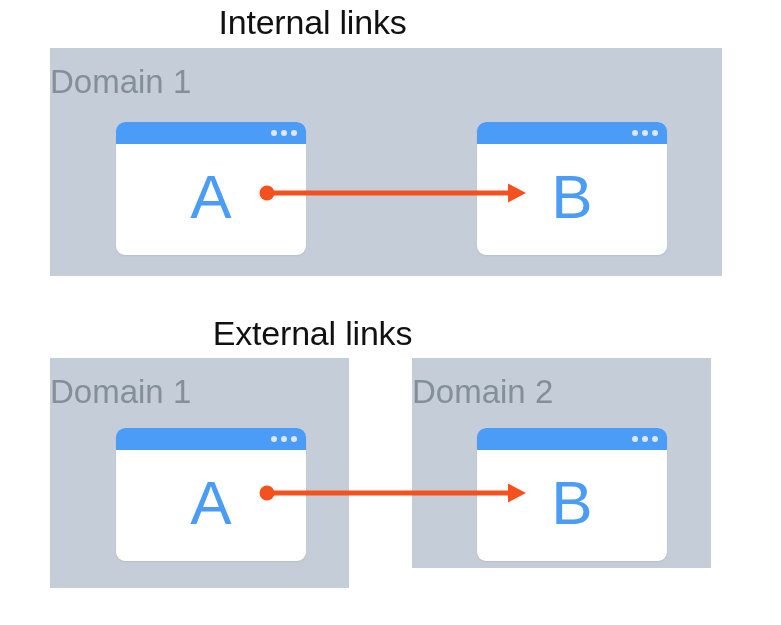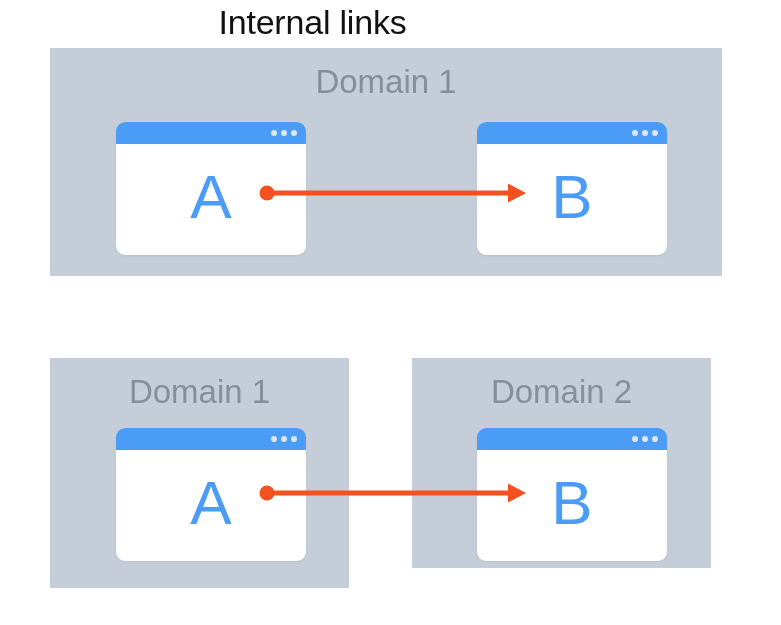--- a/index.html
+++ b/index.html
@@ -50,21 +50,21 @@
     top: 11px;
     right: -11px;
     bottom: -11px;
     background: #78858f;
     z-index: -1;
   }
 
   .domain-label {
     position: absolute;
     width: 100%;
-    text-align: center;
+    text-align: left;
     font-size: 33px;
     font-weight: 400;
     color: #848f99;
     line-height: 38px;
   }
 
   
   #panel-internal {
     left: 50px;
     top: 48px;
@@ -184,20 +184,21 @@
       <div class="win-letter">B</div>
     </div>
   </div>
 
   <svg class="arrow-svg" id="arrow-internal" width="272" height="26" viewBox="0 0 272 26">
     <line x1="8" y1="13" x2="252" y2="13" stroke="#f4511e" stroke-width="5"></line>
     <circle cx="9" cy="13" r="7.5" fill="#f4511e"></circle>
     <polygon points="250,3.5 268,13 250,22.5" fill="#f4511e"></polygon>
   </svg>
 
+  <div class="section-title" id="title-external">External links</div>
 
   <div class="domain-panel" id="panel-ext-1">
     <div class="domain-label">Domain 1</div>
 
     <div class="win-card" id="card-ext-a" style="left:66px; top:70px;">
       <div class="win-titlebar">
         <div class="win-dots">
           <i></i>
             <i></i>
             <i></i>

